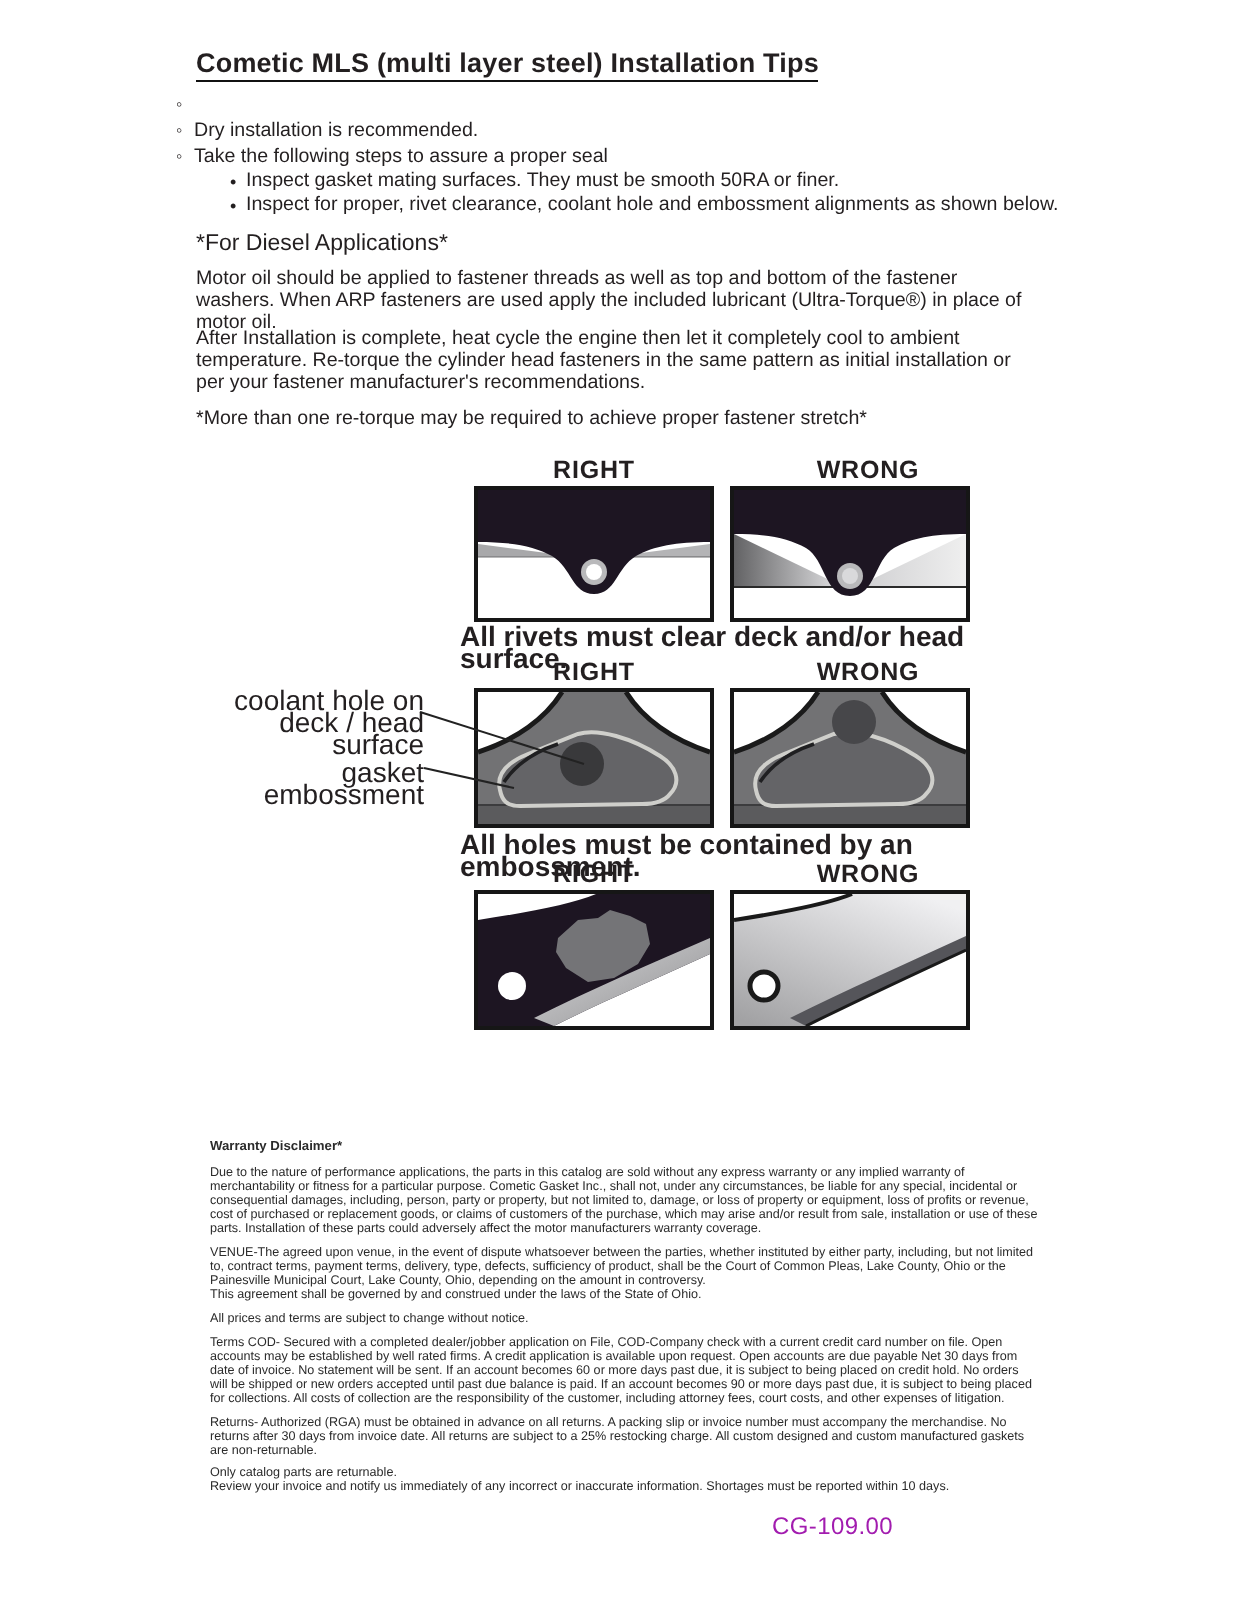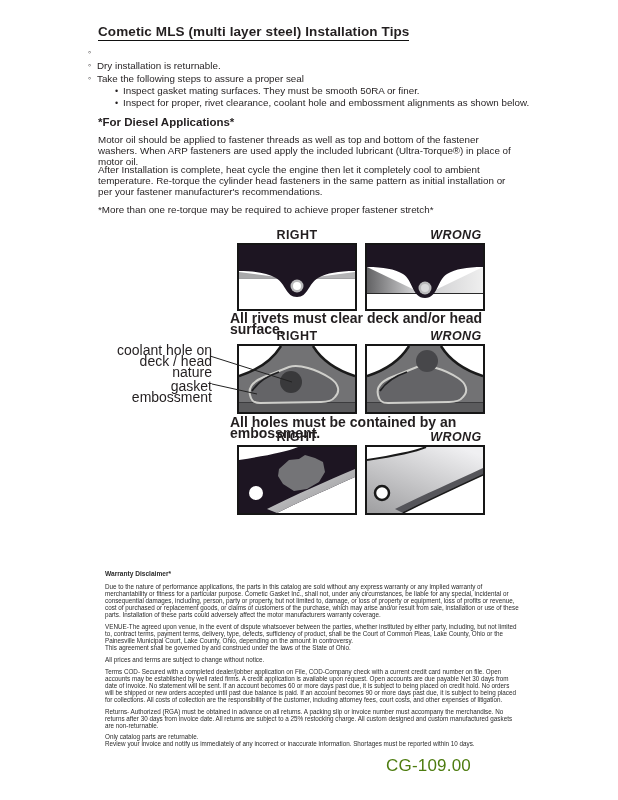--- a/index.html
+++ b/index.html
@@ -10,58 +10,58 @@
   .title{
     position:absolute;left:98px;top:24px;font-size:13.5px;font-weight:bold;
     border-bottom:1.6px solid #111;padding-bottom:1px;letter-spacing:0.1px;
   }
   .bullets{position:absolute;left:88px;top:46px;width:460px;font-size:9.8px;}
   .b-row{display:flex;line-height:13px;}
   .b-mark{width:9px;flex:0 0 9px;font-size:9px;}
   .sub-rows{margin-left:27px;}
   .sub-rows .b-row{line-height:12px;}
   .sub-rows .b-mark{width:8px;flex:0 0 8px;}
-  .sec-head{position:absolute;left:98px;top:116px;font-size:11.5px;font-weight:bold;}
+  .sec-head{position:absolute;left:98px;top:116px;font-size:11.5px;font-weight:normal;}
   .para{position:absolute;left:98px;width:414px;font-size:9.8px;line-height:11px;white-space:pre-line;}
   .p1{top:134px;}
   .p2{top:164px;}
   .pnote{top:204px;}
   .hdr{position:absolute;width:120px;text-align:center;font-size:12.5px;font-weight:700;letter-spacing:0.4px;}
   .hdr.r1{top:228px;} .hdr.r2{top:329px;} .hdr.r3{top:430px;}
-  .hdr.colL{left:237px;} .hdr.colR{left:396px;font-style:italic;}
+  .hdr.colL{left:237px;} .hdr.colR{left:374px;}
   .panel{position:absolute;width:120px;border:2px solid #161616;box-sizing:border-box;background:#fff;line-height:0;}
   .panel.row1{top:243px;height:68px;}
   .panel.row2{top:344px;height:70px;}
   .panel.row3{top:445px;height:70px;}
   .panel.colL{left:237px;} .panel.colR{left:365px;}
   .caption{position:absolute;left:230px;width:280px;font-size:14px;font-weight:bold;line-height:11px;white-space:pre-line;}
   .cap1{top:313px;} .cap2{top:417px;} .cap3{top:518px;}
   .lbl{position:absolute;text-align:right;font-size:14px;line-height:11px;}
   .lbl-coolant{left:100px;top:345px;width:112px;}
   .lbl-emboss{left:96px;top:381px;width:116px;}
   .leader-lines{position:absolute;left:205px;top:348px;}
   .disclaimer{position:absolute;left:105px;top:570px;width:414px;font-size:6.3px;line-height:7.1px;color:#2b2b2b;}
   .disc-head{font-weight:bold;font-size:6.6px;margin:0 0 6px 0;}
   .disc-p{margin:0 0 4.5px 0;white-space:pre-line;}
-  .footer-code{position:absolute;left:386px;top:756px;font-size:17px;letter-spacing:0.2px;color:#4d7c0f;}
+  .footer-code{position:absolute;left:386px;top:756px;font-size:12px;letter-spacing:0.2px;color:#a21caf;}
 </style>
 </head>
 <body>
 
 <div class="page">
 
   <div class="title">Cometic MLS (multi layer steel) Installation Tips</div>
 
   <div class="bullets">
     <div class="b-row">
       <span class="b-mark">◦</span>
     </div>
     <div class="b-row">
       <span class="b-mark">◦</span>
-      <span>Dry installation is returnable.</span>
+      <span>Dry installation is recommended.</span>
     </div>
     <div class="b-row">
       <span class="b-mark">◦</span>
       <span>Take the following steps to assure a proper seal</span>
     </div>
     <div class="sub-rows">
       <div class="b-row">
         <span class="b-mark">•</span>
         <span>Inspect gasket mating surfaces.  They must be smooth 50RA or finer.</span>
       </div>
@@ -113,21 +113,21 @@
       <circle cx="58" cy="43" r="4" fill="#d9d9db"></circle>
     </svg>
   </div>
   <div class="caption cap1">All rivets must clear deck and/or head surface.</div>
 
   <div class="hdr r2 colL">RIGHT</div>
   <div class="hdr r2 colR">WRONG</div>
 
   <div class="lbl lbl-coolant">
     <span>coolant hole on</span><br>
-    <span>deck / head nature</span>
+    <span>deck / head surface</span>
   </div>
   <div class="lbl lbl-emboss">gasket embossment</div>
 
   <div class="panel row2 colL">
     <svg width="116" height="66" viewBox="0 0 116 66">
       <rect width="116" height="66" fill="#727274"></rect>
       <rect y="57" width="116" height="9" fill="#5b5b5d"></rect>
       <rect y="56" width="116" height="1" fill="#3c3c3e"></rect>
       <path d="M0,0 H42 C34,13 19,24 0,30 Z" fill="#ffffff"></path>
       <path d="M42,0 C34,13 19,24 0,30" fill="none" stroke="#1a1a1a" stroke-width="2.5"></path>

